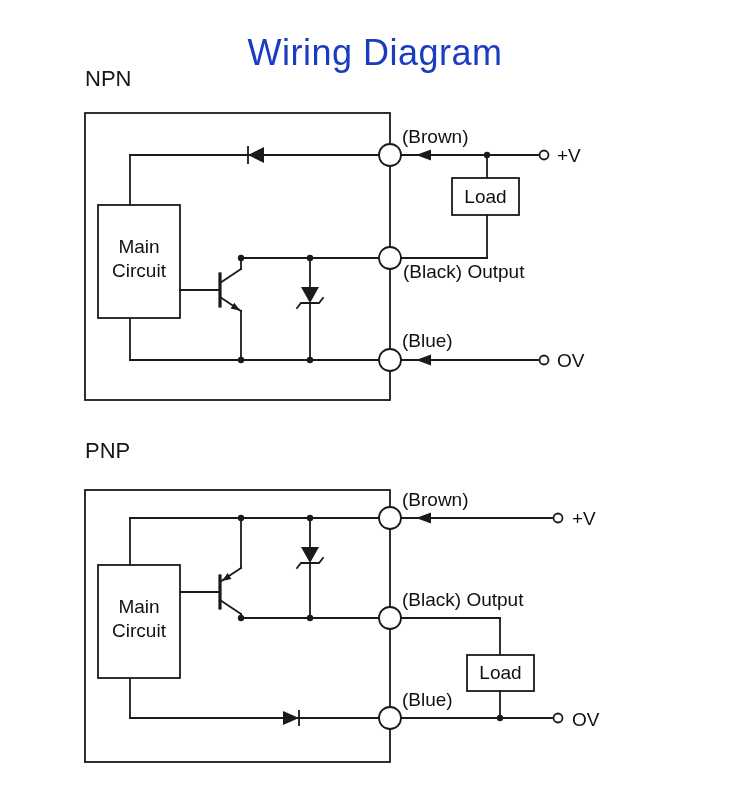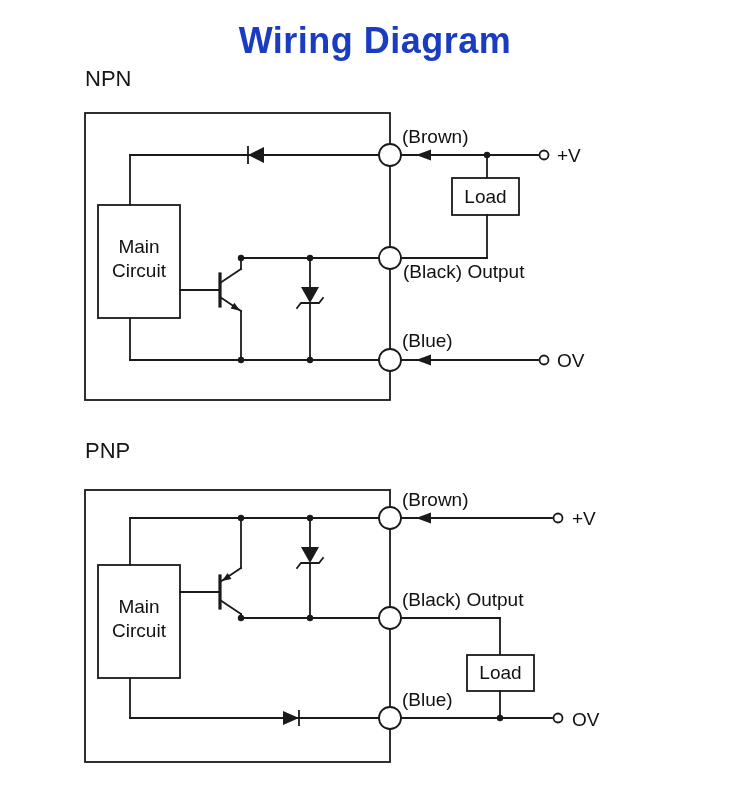--- a/index.html
+++ b/index.html
@@ -1,19 +1,19 @@
 <!DOCTYPE html>
 <html style="--title-color: #1a3cc1; --stroke-color: #1a1a1a;"><head>
 <meta charset="utf-8">
 <style>
   html,body{margin:0;padding:0;background:#ffffff;}
   .page{position:relative;width:750px;height:793px;background:#fff;overflow:hidden;
         font-family:"Liberation Sans","DejaVu Sans",sans-serif;}
-  .title{position:absolute;top:20px;left:0;width:100%;text-align:center;margin:0;
-         font-size:36px;font-weight:700;letter-spacing:.5px;color:var(--title-color,#1a3cc1);}
+  .title{position:absolute;top:32px;left:0;width:100%;text-align:center;margin:0;
+         font-size:36px;font-weight:400;letter-spacing:.5px;color:var(--title-color,#1a3cc1);}
   svg{position:absolute;top:0;left:0;display:block;}
   .wire{stroke:var(--stroke-color,#1a1a1a);stroke-width:1.8;fill:none;stroke-linecap:square;}
   .thick{stroke-width:3.2;}
   .box{fill:#ffffff;stroke:var(--stroke-color,#1a1a1a);stroke-width:1.8;}
   .terminal{fill:#ffffff;stroke:var(--stroke-color,#1a1a1a);stroke-width:1.8;}
   .dot{fill:var(--stroke-color,#1a1a1a);stroke:none;}
   .solid{fill:var(--stroke-color,#1a1a1a);stroke:none;}
   .lbl{font-size:19px;fill:#111111;font-family:"Liberation Sans","DejaVu Sans",sans-serif;}
   .mid{text-anchor:middle;}
   .sec{font-size:22px;fill:#161616;font-family:"Liberation Sans","DejaVu Sans",sans-serif;}

